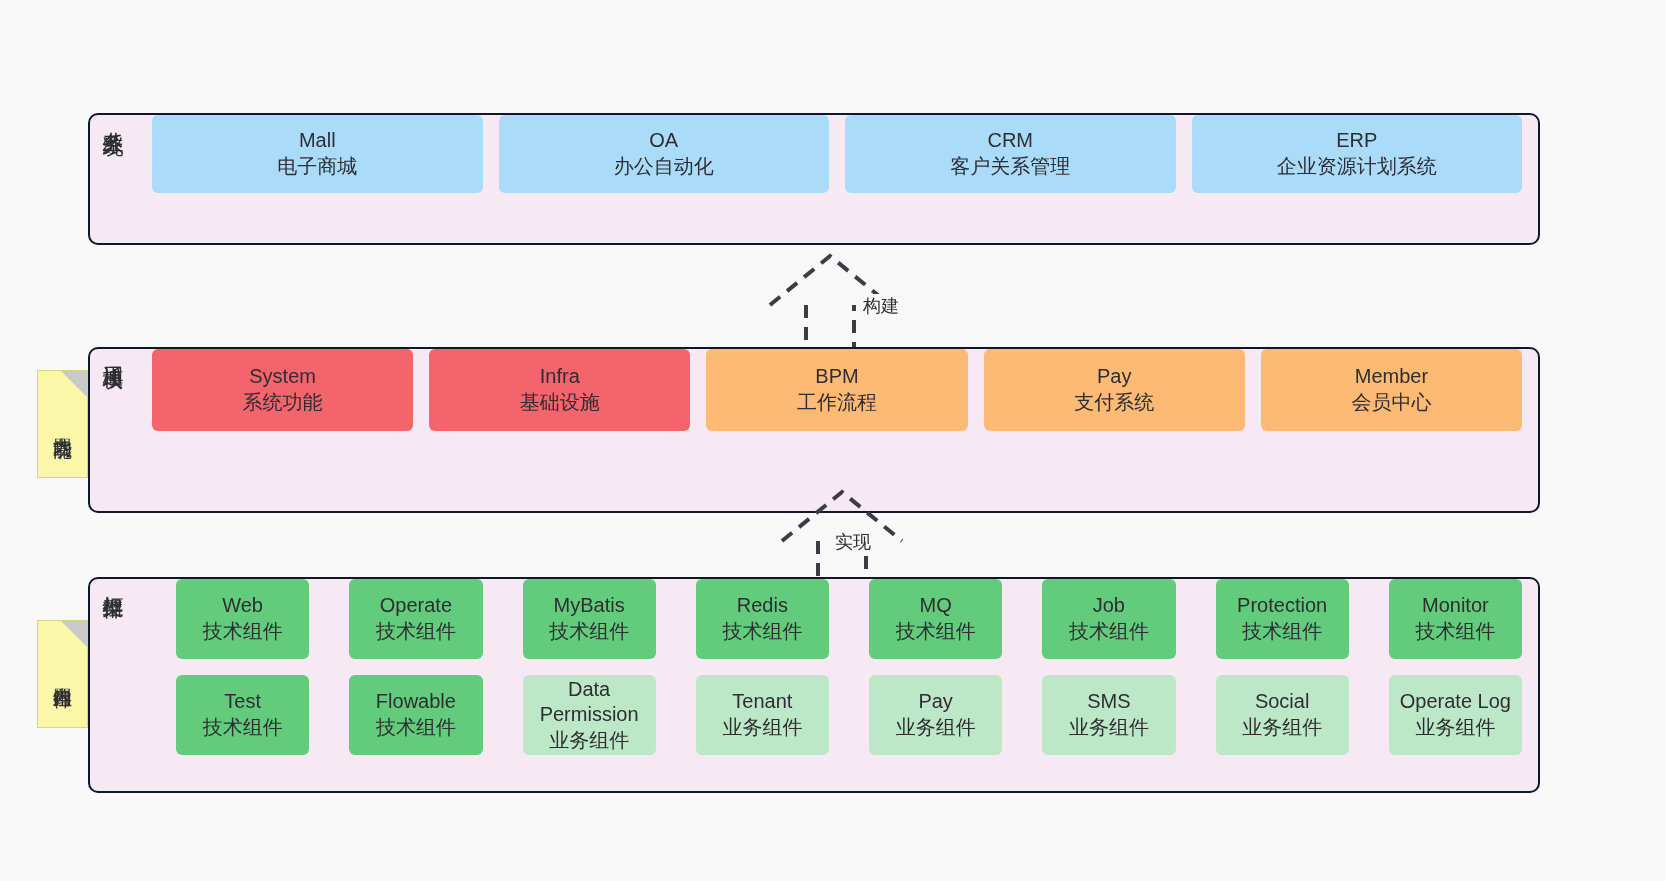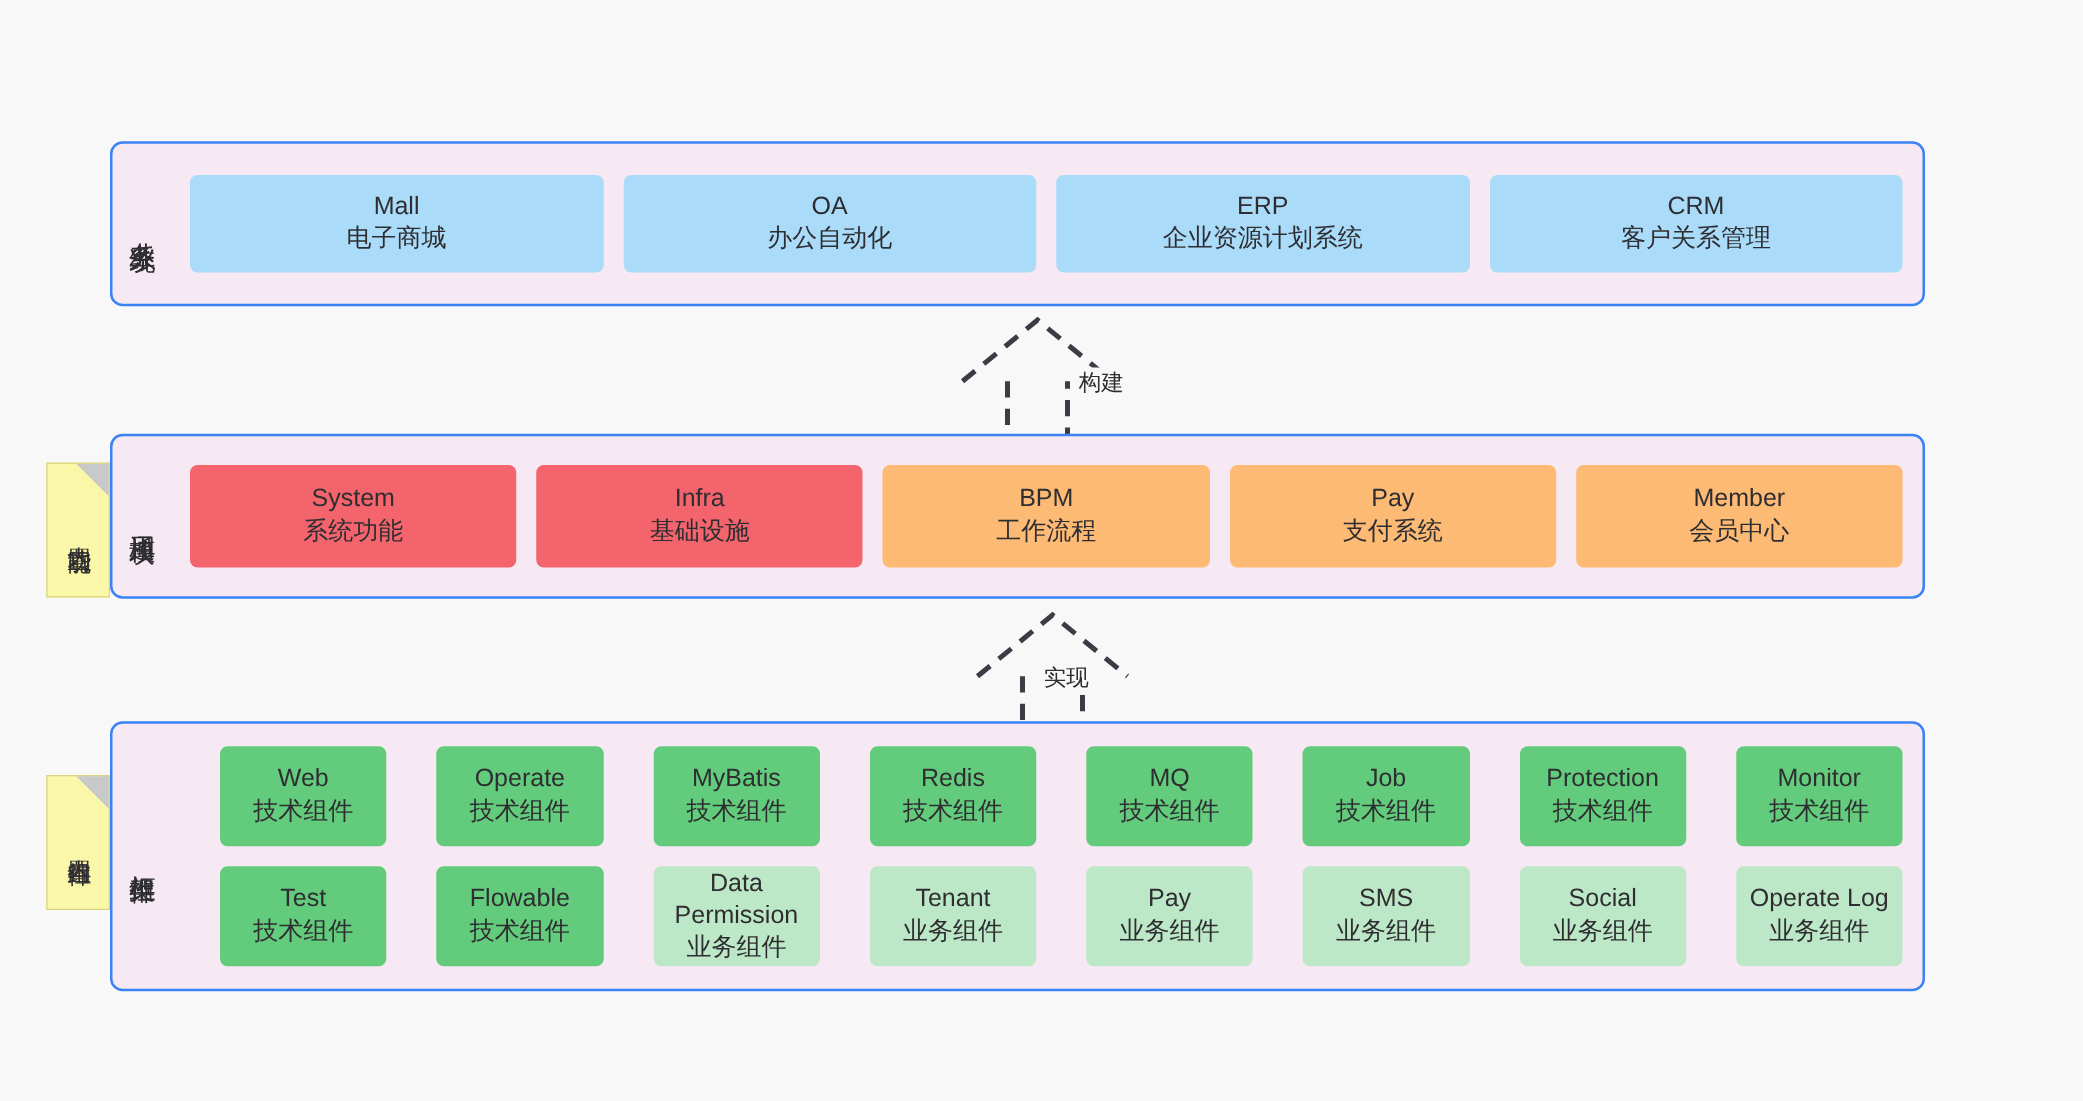--- a/index.html
+++ b/index.html
@@ -14,24 +14,24 @@
     font-family: "Liberation Sans", "DejaVu Sans", sans-serif;
     color: #333333;
     overflow: hidden;
   }
 
   
   .section {
     position: absolute;
     box-sizing: border-box;
     background: #f7e9f3;
-    border: 2px solid #3b82f6;
+    border: 2px solid #0f172a;
     border-radius: 10px;
     display: flex;
-    align-items: center;
+    align-items: flex-start;
   }
   .section-label {
     flex: 0 0 auto;
     width: 46px;
     display: flex;
     align-items: center;
     justify-content: center;
     font-size: 21px;
     line-height: 1.14;
     letter-spacing: 1px;
@@ -130,45 +130,45 @@
     <div class="card-row">
       <div class="card h-biz">
         <span class="card-title">Mall</span>
         <span class="card-sub">电子商城</span>
       </div>
       <div class="card h-biz">
         <span class="card-title">OA</span>
         <span class="card-sub">办公自动化</span>
       </div>
       <div class="card h-biz">
+        <span class="card-title">CRM</span>
+        <span class="card-sub">客户关系管理</span>
+      </div>
+      <div class="card h-biz">
         <span class="card-title">ERP</span>
         <span class="card-sub">企业资源计划系统</span>
-      </div>
-      <div class="card h-biz">
-        <span class="card-title">CRM</span>
-        <span class="card-sub">客户关系管理</span>
       </div>
     </div>
   </div>
 </div>
 
 <div class="connector" style="left:760px; top:250px; width:160px; height:110px;">
   <svg width="160" height="110" viewBox="0 0 160 110">
     <path d="M 10 55 L 70 6 L 130 55" fill="none" stroke="#3c3c46" stroke-width="4" stroke-dasharray="13,9" stroke-linecap="butt"></path>
     <path d="M 46 55 L 46 100 L 94 100 L 94 55" fill="none" stroke="#3c3c46" stroke-width="4" stroke-dasharray="13,9" stroke-linecap="butt"></path>
   </svg>
   <span class="conn-label" style="left:60px; top:44px;margin-left:40px;">构建</span>
 </div>
 
 <div class="note" style="left:37px; top:370px; width:51px; height:108px;">
   <span class="fold"></span>
   <span>内置功能</span>
 </div>
 
-<div class="section" style="left:88px; top:347px; width:1452px; height:132px;">
+<div class="section" style="left:88px; top:347px; width:1452px; height:166px;">
   <div class="section-label">通用模块</div>
   <div class="section-body">
     <div class="card-row">
       <div class="card h-mod strong">
         <span class="card-title">System</span>
         <span class="card-sub">系统功能</span>
       </div>
       <div class="card h-mod strong">
         <span class="card-title">Infra</span>
         <span class="card-sub">基础设施</span>

